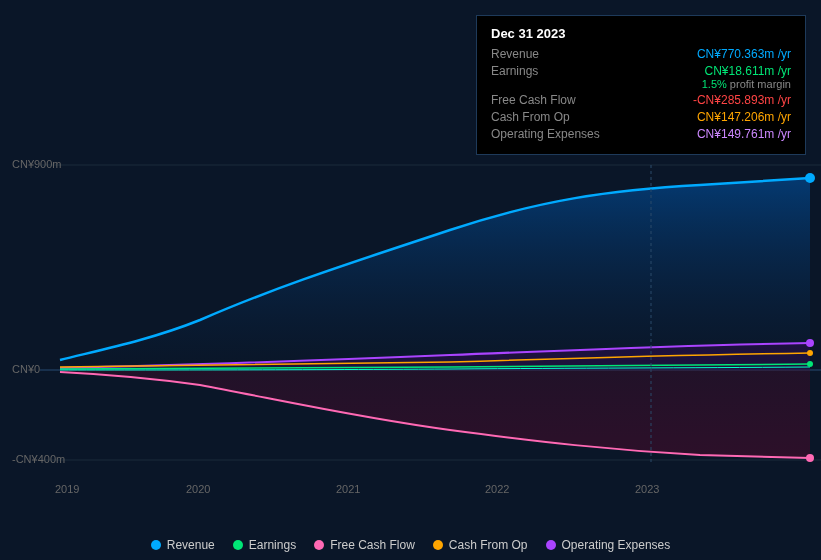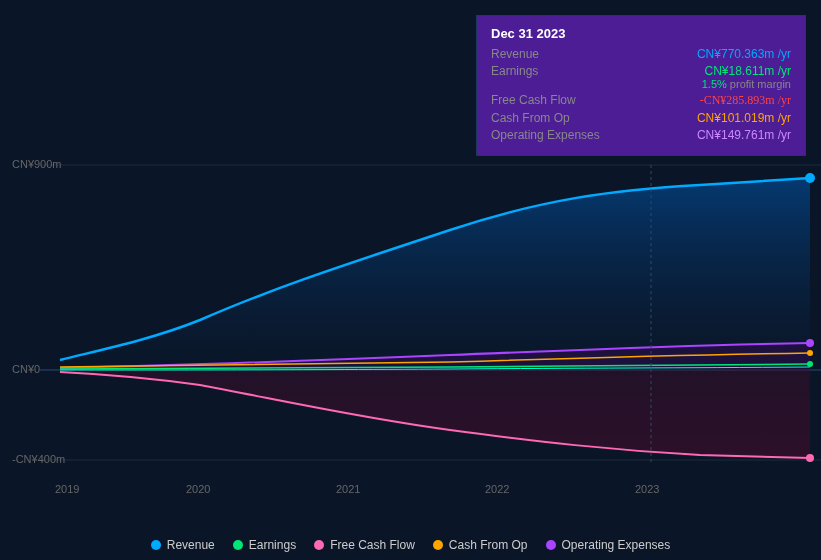--- a/index.html
+++ b/index.html
@@ -11,21 +11,21 @@
       color: #ccc;
       overflow: hidden;
       position: relative;
     }
 
     
     .tooltip-box {
       position: absolute;
       top: 15px;
       right: 15px;
-      background: #4c1d95;
+      background: #000000;
       border: 1px solid #1e3a5a;
       padding: 10px 14px;
       width: 330px;
       z-index: 10;
     }
     .tooltip-date {
       color: #ffffff;
       font-size: 13px;
       font-weight: bold;
       margin-bottom: 6px;
@@ -39,21 +39,21 @@
     }
     .tooltip-label {
       color: #888;
       min-width: 130px;
     }
     .tooltip-value {
       text-align: right;
     }
     .val-blue { color: #00aaff; }
     .val-green { color: #00e676; }
-    .val-red { color: #ff4444; font-family: Liberation Serif, serif; }
+    .val-red { color: #ff4444; }
     .val-orange { color: #ffa500; }
     .val-purple { color: #cc88ff; }
     .profit-margin {
       font-size: 11px;
       color: #888;
       text-align: right;
     }
     .profit-margin span { color: #00e676; }
 
     
@@ -165,21 +165,21 @@
     </div>
   </div>
 
   <div class="tooltip-row">
     <span class="tooltip-label">Free Cash Flow</span>
     <span class="tooltip-value val-red">-CN¥285.893m /yr</span>
   </div>
 
   <div class="tooltip-row">
     <span class="tooltip-label">Cash From Op</span>
-    <span class="tooltip-value val-orange">CN¥101.019m /yr</span>
+    <span class="tooltip-value val-orange">CN¥147.206m /yr</span>
   </div>
 
   <div class="tooltip-row">
     <span class="tooltip-label">Operating Expenses</span>
     <span class="tooltip-value val-purple">CN¥149.761m /yr</span>
   </div>
 </div>
 
 <div class="legend" style="position:absolute; bottom:8px; left:0; right:0; display:flex; justify-content:center; gap:18px; align-items:center;">
 

